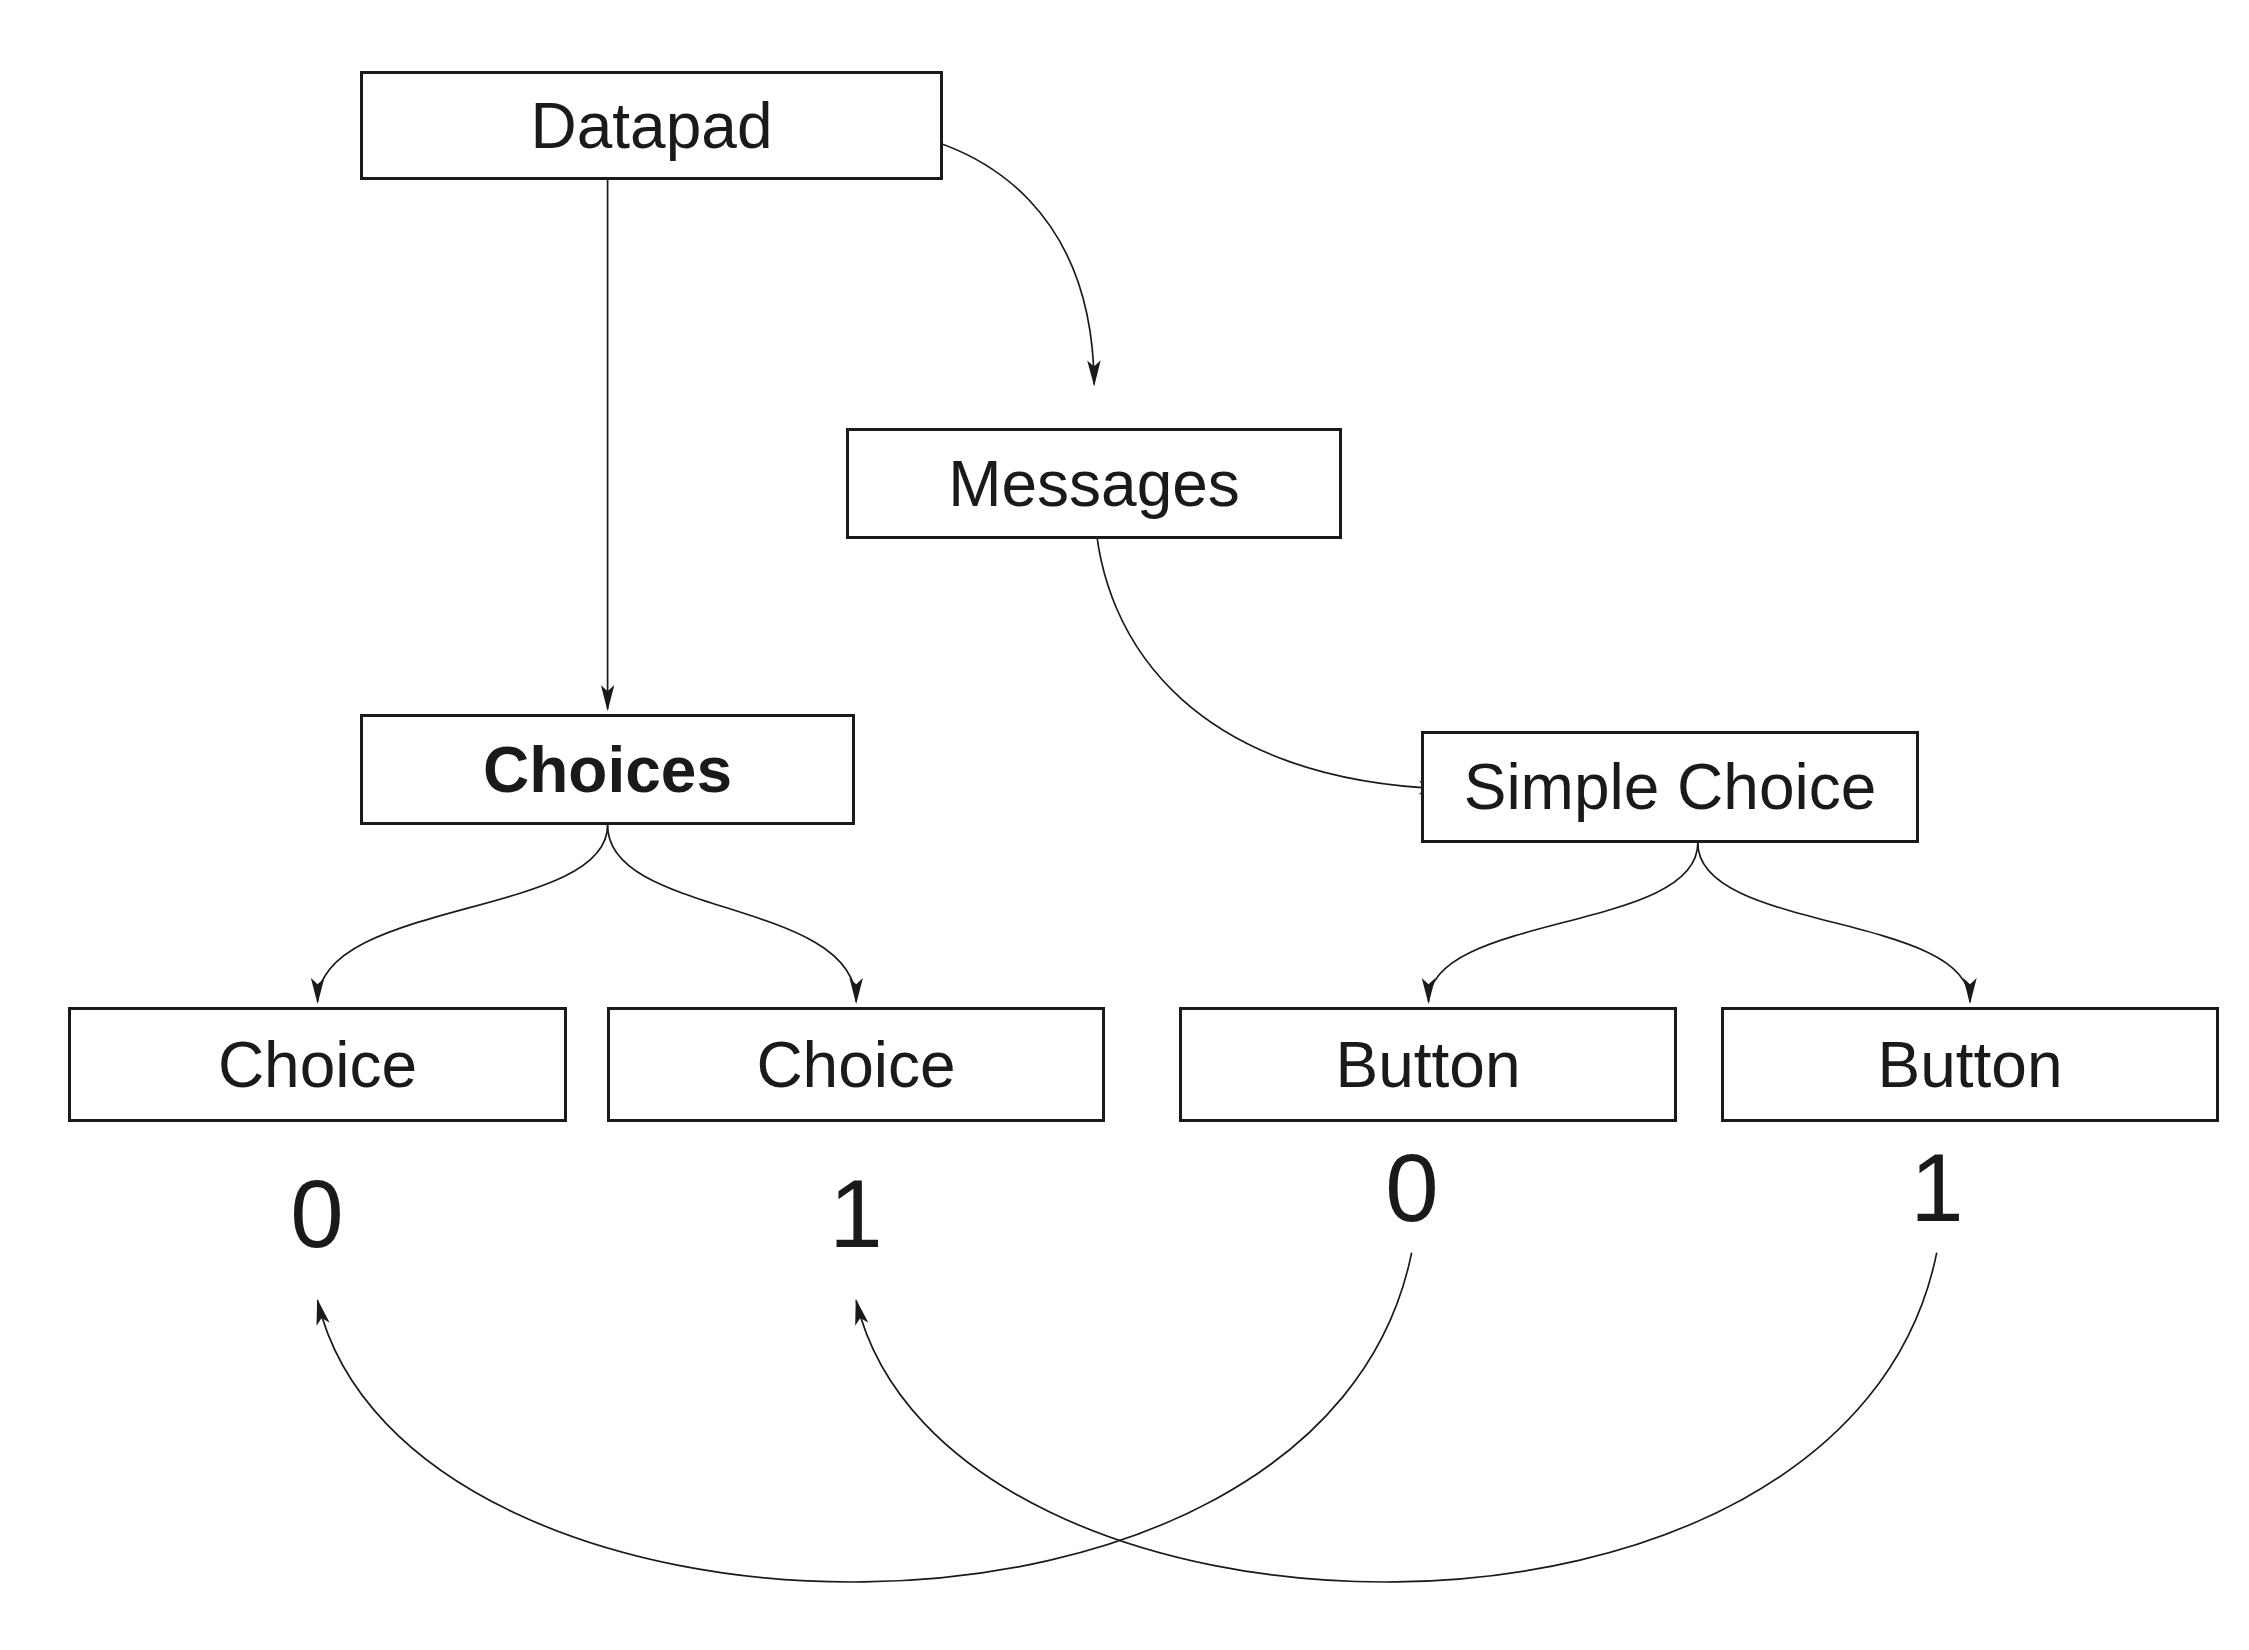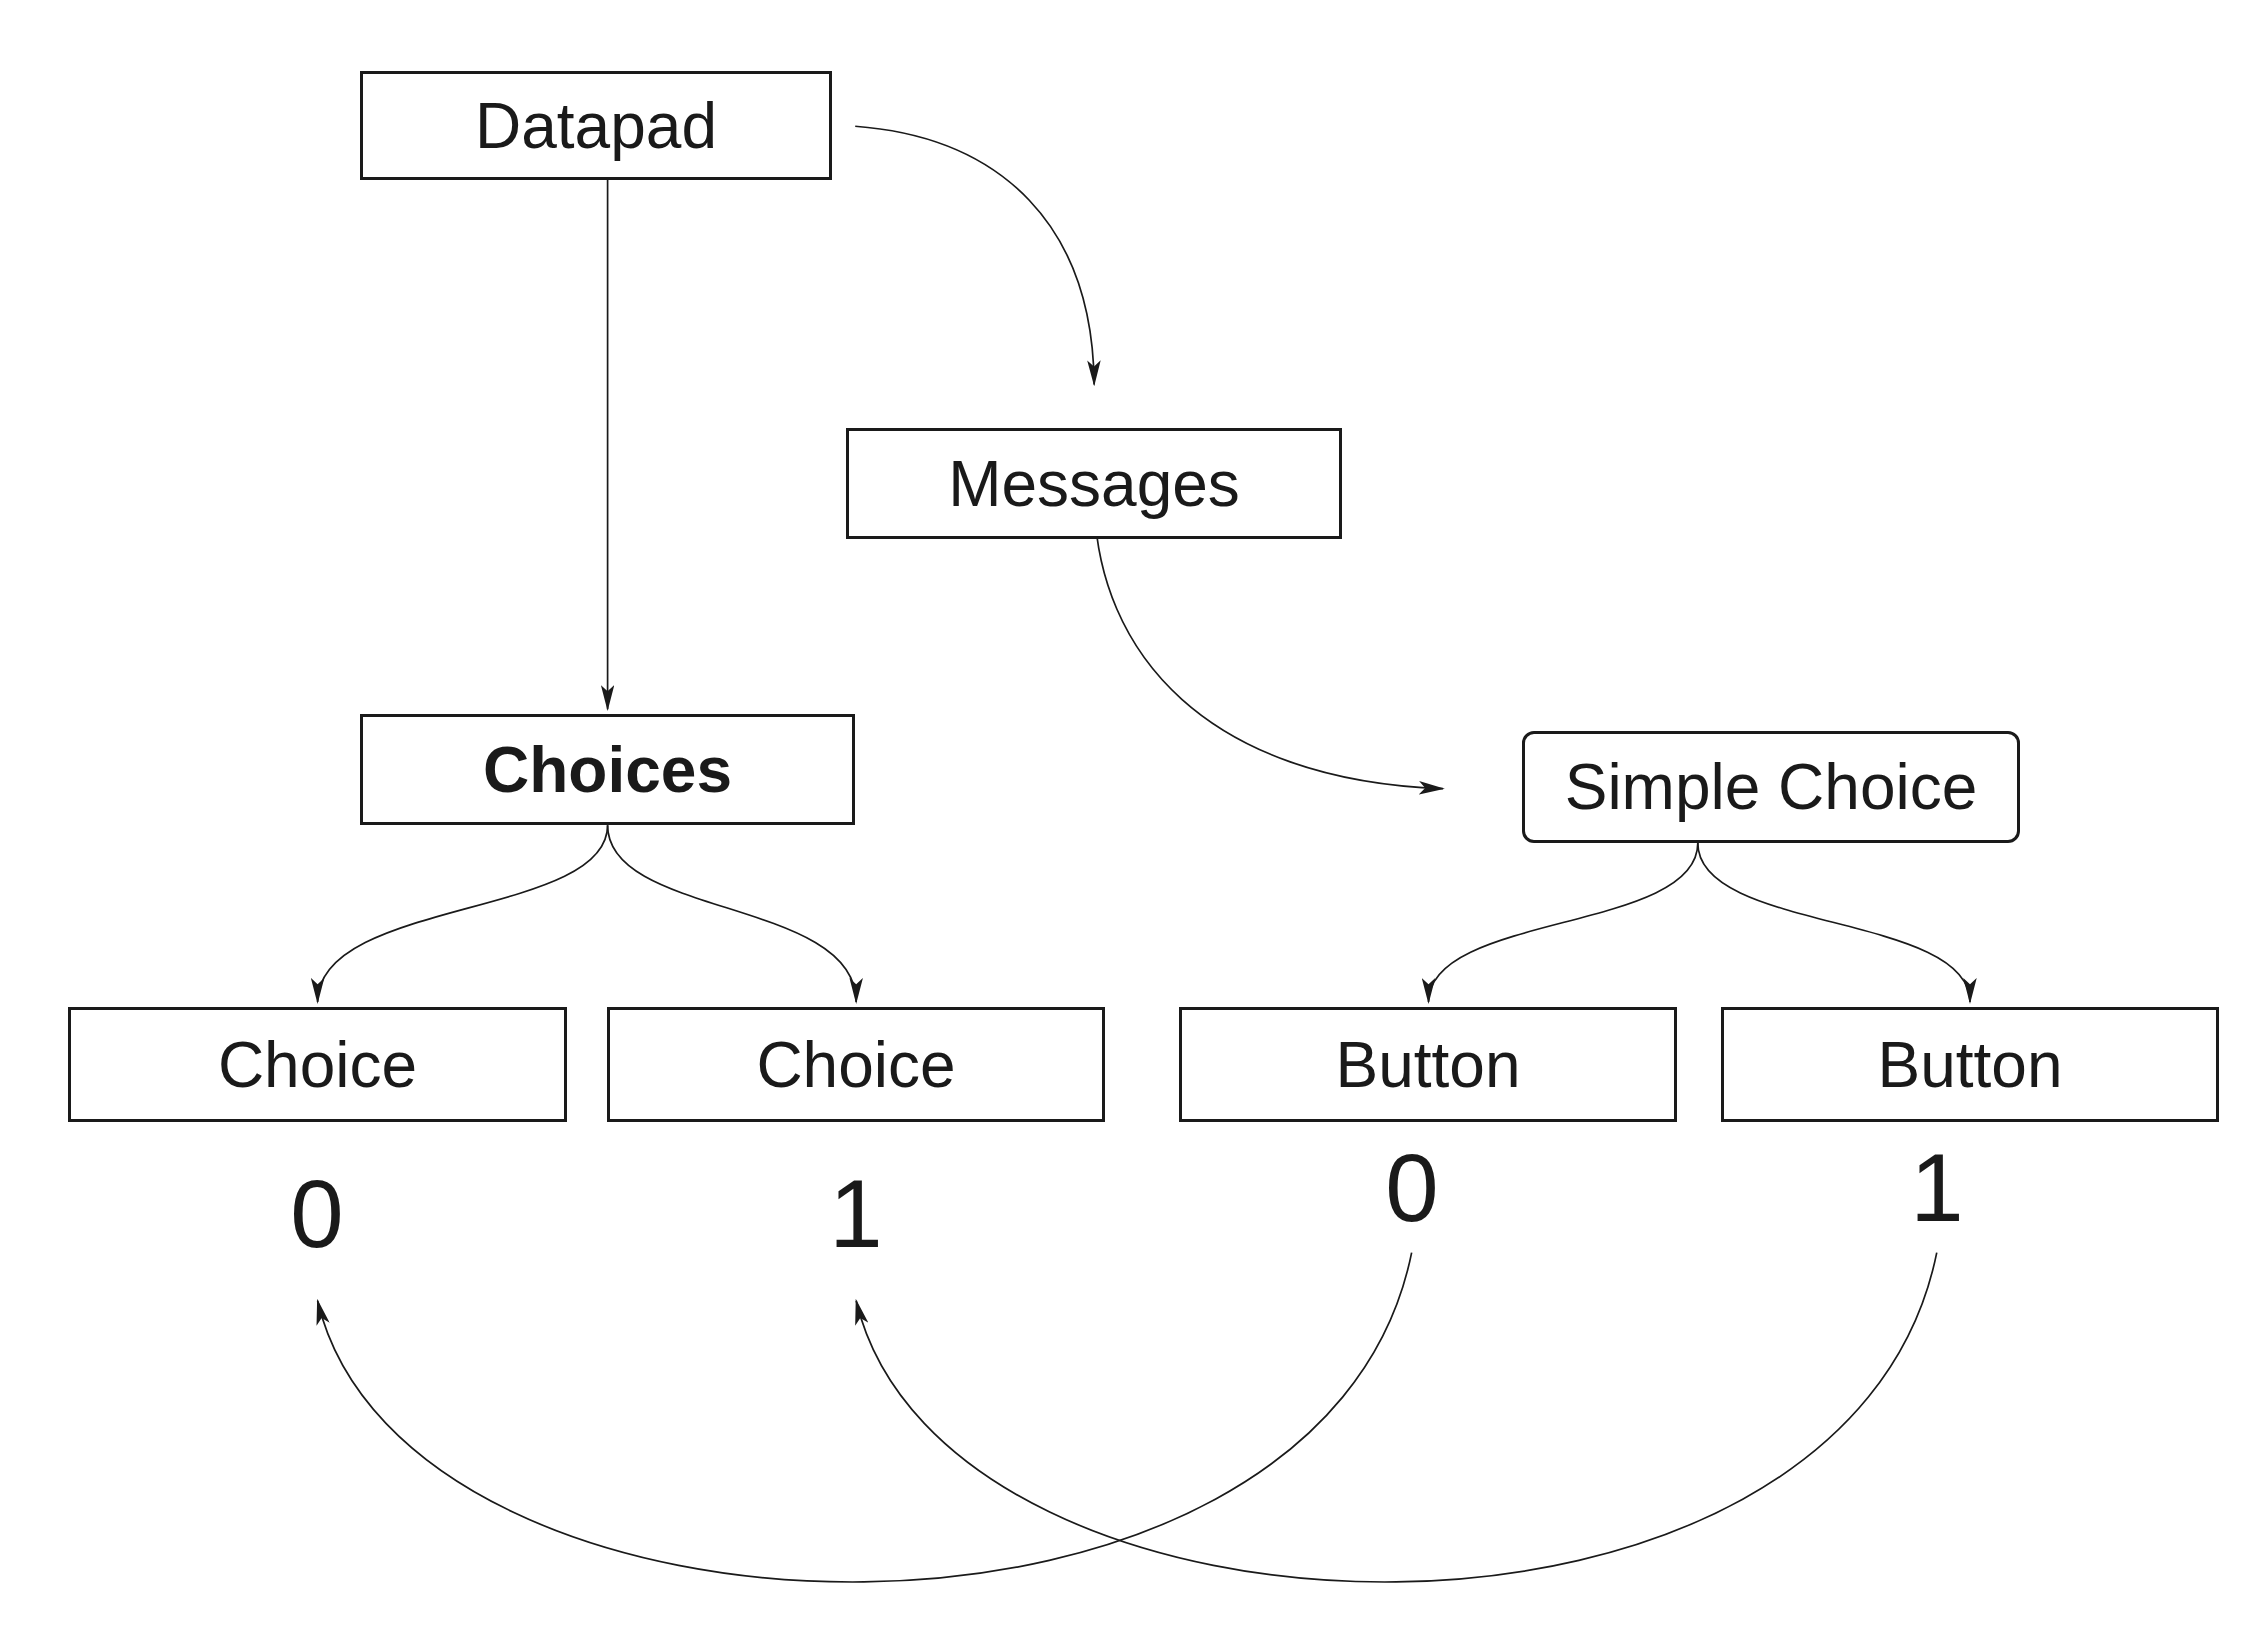--- a/index.html
+++ b/index.html
@@ -45,24 +45,24 @@
     white-space: nowrap;
   }
   .value-label {
     position: absolute;
     transform: translate(-50%, -50%);
     color: #1a1a1a;
     font-size: 96px;
     line-height: 1;
   }
   
-  #node-datapad       { left:  360px; top:  71px; width: 472px; height: 109px; }
+  #node-datapad       { left:  360px; top:  71px; width: 583px; height: 109px; }
   #node-messages      { left: 846px; top:  388px; width: 496px; height: 111px; margin-top: 40px; }
   #node-choices       { left:  360px; top: 714px; width: 495px; height: 111px; font-weight: bold; }
-  #node-simple-choice { left: 1522px; top: 731px; width: 498px; height: 112px; border-radius: 12px; }
+  #node-simple-choice { left: 1421px; top: 731px; width: 498px; height: 112px; }
   #node-choice-0      { left:  68px; top: 1007px; width: 499px; height: 115px; }
   #node-choice-1      { left: 607px; top: 1007px; width: 498px; height: 115px; }
   #node-button-0      { left: 1179px; top: 1007px; width: 498px; height: 115px; }
   #node-button-1      { left: 1721px; top: 1007px; width: 498px; height: 115px; }
   
   #value-choice-0 { left:  317px; top: 1214px; }
   #value-choice-1 { left: 856px; top: 1214px; }
   #value-button-0 { left: 1412px; top: 1188px; }
   #value-button-1 { left: 1937px; top: 1188px; }
 </style>

